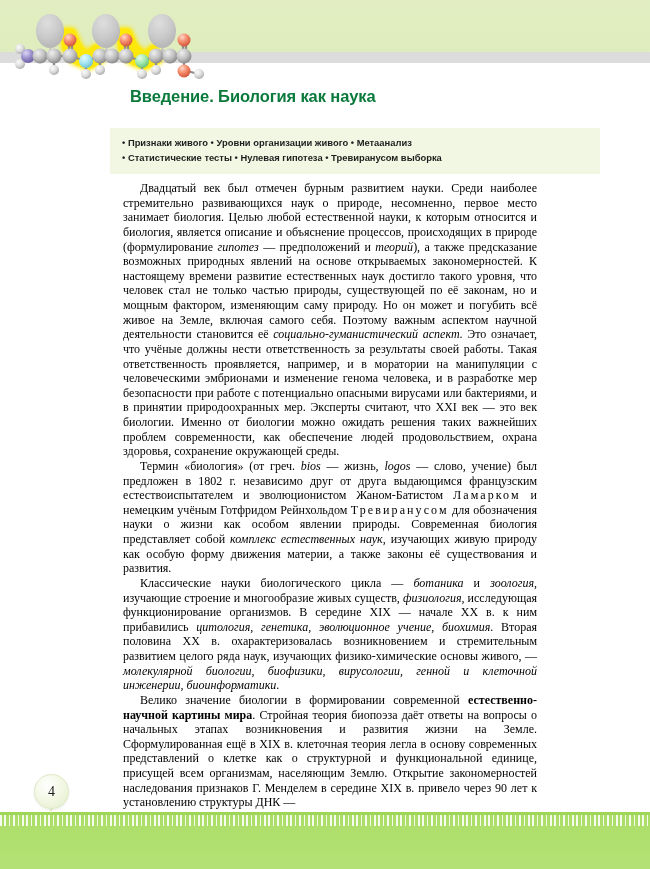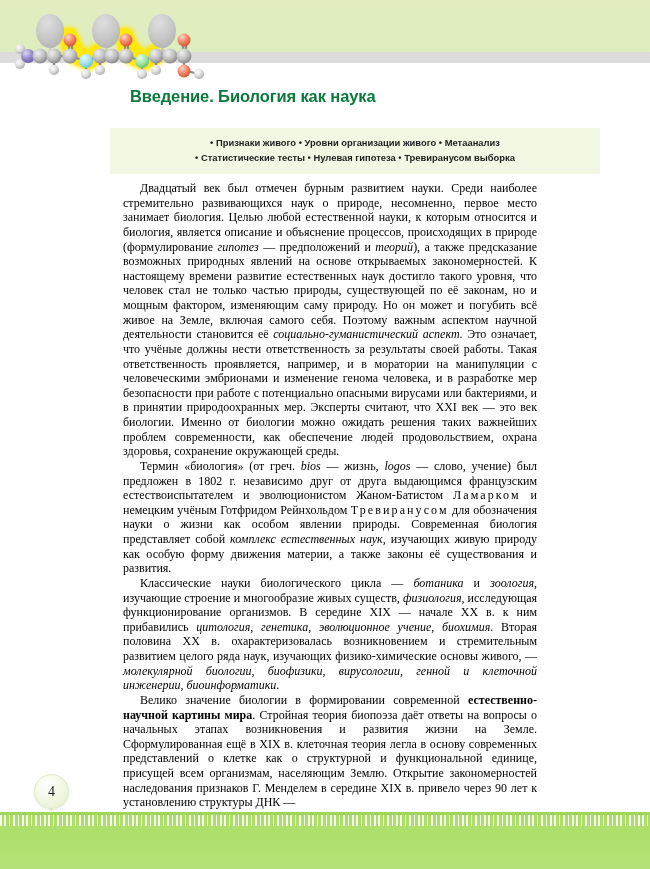--- a/index.html
+++ b/index.html
@@ -55,21 +55,20 @@
   }
 
   
   .terms-box {
     position: absolute;
     left: 110px; top: 128px;
     width: 490px;
     box-sizing: border-box;
     padding: 8px 12px 9px 12px;
     background: #f2f7e4;
-    text-align: center;
     font-family: "Liberation Sans", "DejaVu Sans", sans-serif;
     font-weight: bold;
     font-size: 9.4px;
     color: #1d1d1d;
     line-height: 1.55;
   }
   .terms-box .term-line { display: block; white-space: nowrap; }
 
   
   .body-col {

